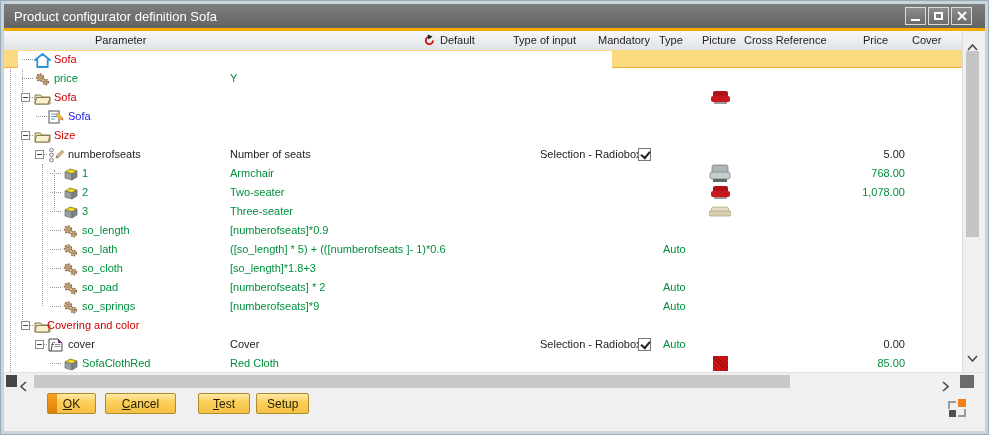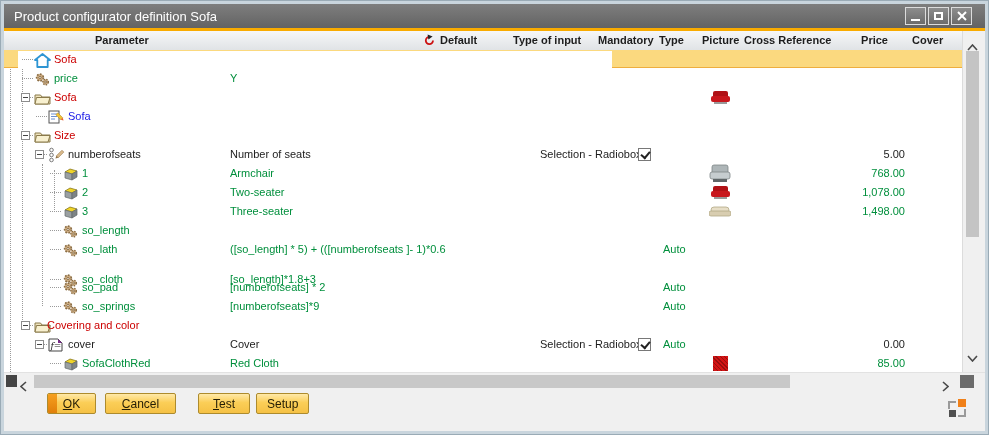--- a/index.html
+++ b/index.html
@@ -12,21 +12,21 @@
   .titlebar{position:absolute;left:0;top:0;width:981px;height:24px;background:linear-gradient(#7e7e7e,#636363);display:flex;align-items:center;}
   .title{color:#ffffff;font-size:13px;padding-left:10px;white-space:nowrap;}
   .winbtn{position:absolute;top:3px;width:21px;height:18px;border:1px solid #dcdcdc;background:linear-gradient(#8d8d8d,#6b6b6b);display:flex;align-items:center;justify-content:center;}
   .winbtn.min{left:901px;} .winbtn.max{left:924px;} .winbtn.cls{left:947px;}
   .glyph-min{width:9px;height:2px;background:#fff;margin-top:8px;}
   .glyph-max{width:9px;height:8px;border:2px solid #fff;}
 
   .goldstripe{position:absolute;left:0;top:24px;width:981px;height:3px;background:#f9ab00;}
 
   
-  .colheader{position:absolute;left:0;top:27px;width:958px;height:21px;background:linear-gradient(#f6f7f8,#dfe2e5);border-bottom:1px solid #c6c9cc;font-size:11px;color:#1d1d1d;font-weight:bold;}
+  .colheader{position:absolute;left:0;top:27px;width:958px;height:21px;background:linear-gradient(#f6f7f8,#dfe2e5);border-bottom:1px solid #c6c9cc;font-size:11px;color:#1d1d1d;}
   .colheader span{position:absolute;top:0;line-height:19px;white-space:nowrap;}
   .h-param{left:91px;} .h-refresh{left:419px;top:3px!important;} .h-default{left:436px;}
   .h-toi{left:509px;} .h-mand{left:594px;} .h-type{left:655px;} .h-pic{left:698px;}
   .h-xref{left:740px;} .h-price{left:760px;width:124px;text-align:right;} .h-rule{left:908px;}
 
   
   .grid{position:absolute;left:0;top:46px;width:958px;height:322px;background:#ffffff;overflow:hidden;}
   .grid-row{position:absolute;left:0;width:958px;height:19px;}
   .grid-row.selected{background:#fbd97f;border-top:1px solid #eeae3e;border-bottom:1px solid #eeae3e;}
   .sel-cell{position:absolute;left:14px;top:1px;width:594px;height:17px;background:#ffffff;}
@@ -254,49 +254,49 @@
             </svg>
           </span>
           <span class="cell" style="left: 78px; color: rgb(0, 143, 60);">3</span>
           <span class="cell c-desc" style="color: rgb(0, 143, 60);">Three-seater</span>
           <div class="pic">
             <svg width="22" height="12">
               <rect x="2" y="1" width="18" height="6" rx="3" fill="#e7dec7" stroke="#b3a885" stroke-width="0.8"></rect>
               <rect x="0" y="5" width="22" height="5" rx="2" fill="#d8cdb0" stroke="#b3a885" stroke-width="0.8"></rect>
             </svg>
           </div>
-          <span class="cell c-price" style="color: rgb(0, 143, 60);">1,498.00</span>
         </div>
         <div class="grid-row" style="top: 171px;">
           <div class="stub" style="left: 46px;"></div>
           <span class="tree-icon" style="left: 58px;">
             <svg width="16" height="15">
               <circle cx="6" cy="5.5" r="3.4" fill="#cfae83" stroke="#8a6d45" stroke-width="1.6" stroke-dasharray="1.7 1.4"></circle>
               <circle cx="6" cy="5.5" r="1.1" fill="#fff" stroke="#8a6d45"></circle>
               <circle cx="11.6" cy="10" r="2.7" fill="#cfae83" stroke="#8a6d45" stroke-width="1.5" stroke-dasharray="1.4 1.2"></circle>
               <circle cx="11.6" cy="10" r="0.9" fill="#fff" stroke="#8a6d45"></circle>
             </svg>
           </span>
           <span class="cell" style="left: 78px; color: rgb(0, 143, 60);">so_length</span>
+          <span class="cell c-desc" style="color: rgb(0, 143, 60);">[numberofseats]*0.9</span>
         </div>
         <div class="grid-row" style="top: 190px;">
           <div class="stub" style="left: 46px;"></div>
           <span class="tree-icon" style="left: 58px;">
             <svg width="16" height="15">
               <circle cx="6" cy="5.5" r="3.4" fill="#cfae83" stroke="#8a6d45" stroke-width="1.6" stroke-dasharray="1.7 1.4"></circle>
               <circle cx="6" cy="5.5" r="1.1" fill="#fff" stroke="#8a6d45"></circle>
               <circle cx="11.6" cy="10" r="2.7" fill="#cfae83" stroke="#8a6d45" stroke-width="1.5" stroke-dasharray="1.4 1.2"></circle>
               <circle cx="11.6" cy="10" r="0.9" fill="#fff" stroke="#8a6d45"></circle>
             </svg>
           </span>
           <span class="cell" style="left: 78px; color: rgb(0, 143, 60);">so_lath</span>
           <span class="cell c-desc" style="color: rgb(0, 143, 60);">([so_length] * 5) + (([numberofseats ]- 1)*0.6</span>
           <span class="cell c-type" style="color: rgb(0, 143, 60);">Auto</span>
         </div>
-        <div class="grid-row" style="top: 220px;">
+        <div class="grid-row" style="top: 209px;">
           <div class="stub" style="left: 46px;"></div>
           <span class="tree-icon" style="left: 58px;">
             <svg width="16" height="15">
               <circle cx="6" cy="5.5" r="3.4" fill="#cfae83" stroke="#8a6d45" stroke-width="1.6" stroke-dasharray="1.7 1.4"></circle>
               <circle cx="6" cy="5.5" r="1.1" fill="#fff" stroke="#8a6d45"></circle>
               <circle cx="11.6" cy="10" r="2.7" fill="#cfae83" stroke="#8a6d45" stroke-width="1.5" stroke-dasharray="1.4 1.2"></circle>
               <circle cx="11.6" cy="10" r="0.9" fill="#fff" stroke="#8a6d45"></circle>
             </svg>
           </span>
           <span class="cell" style="left: 78px; color: rgb(0, 143, 60);">so_cloth</span>

